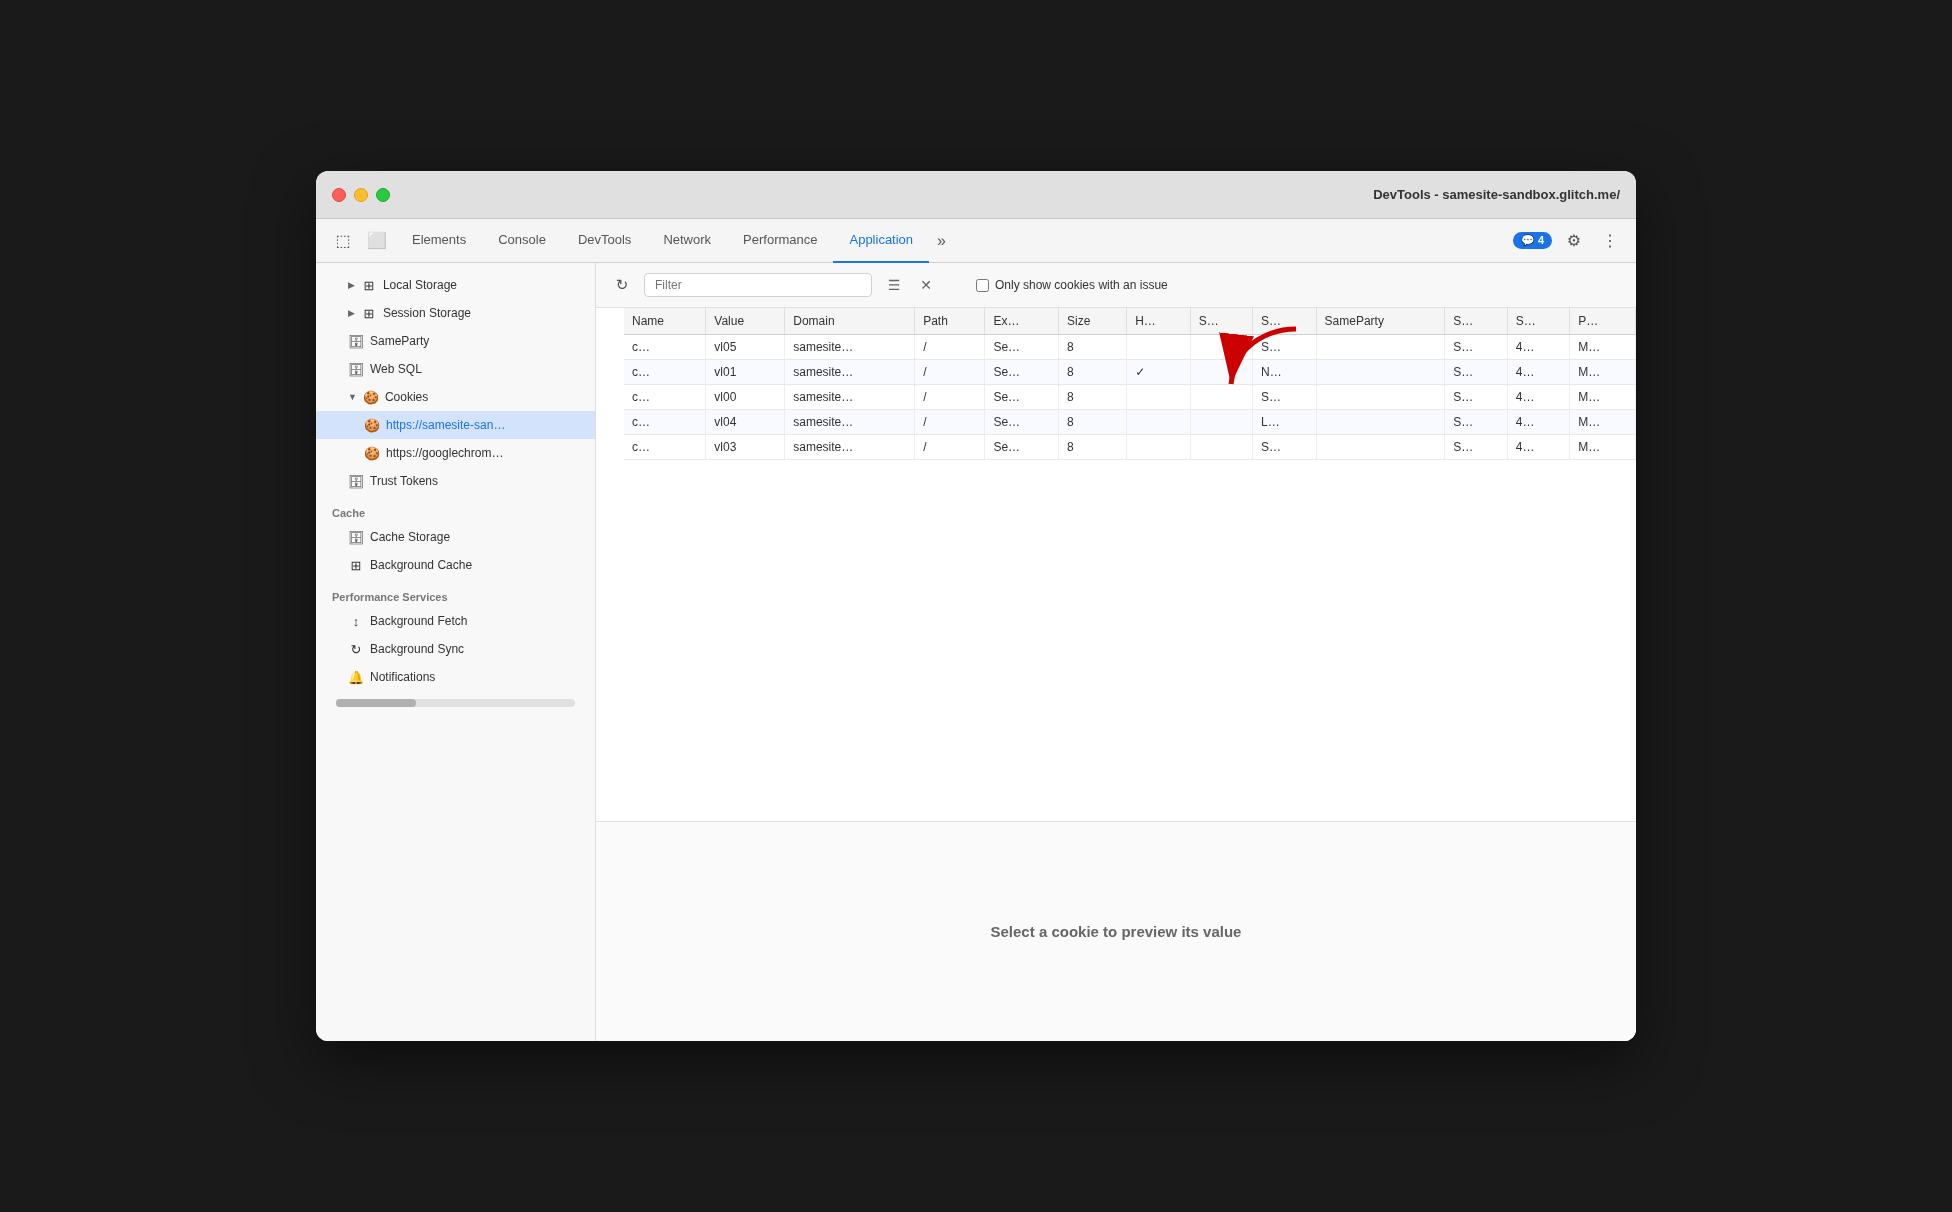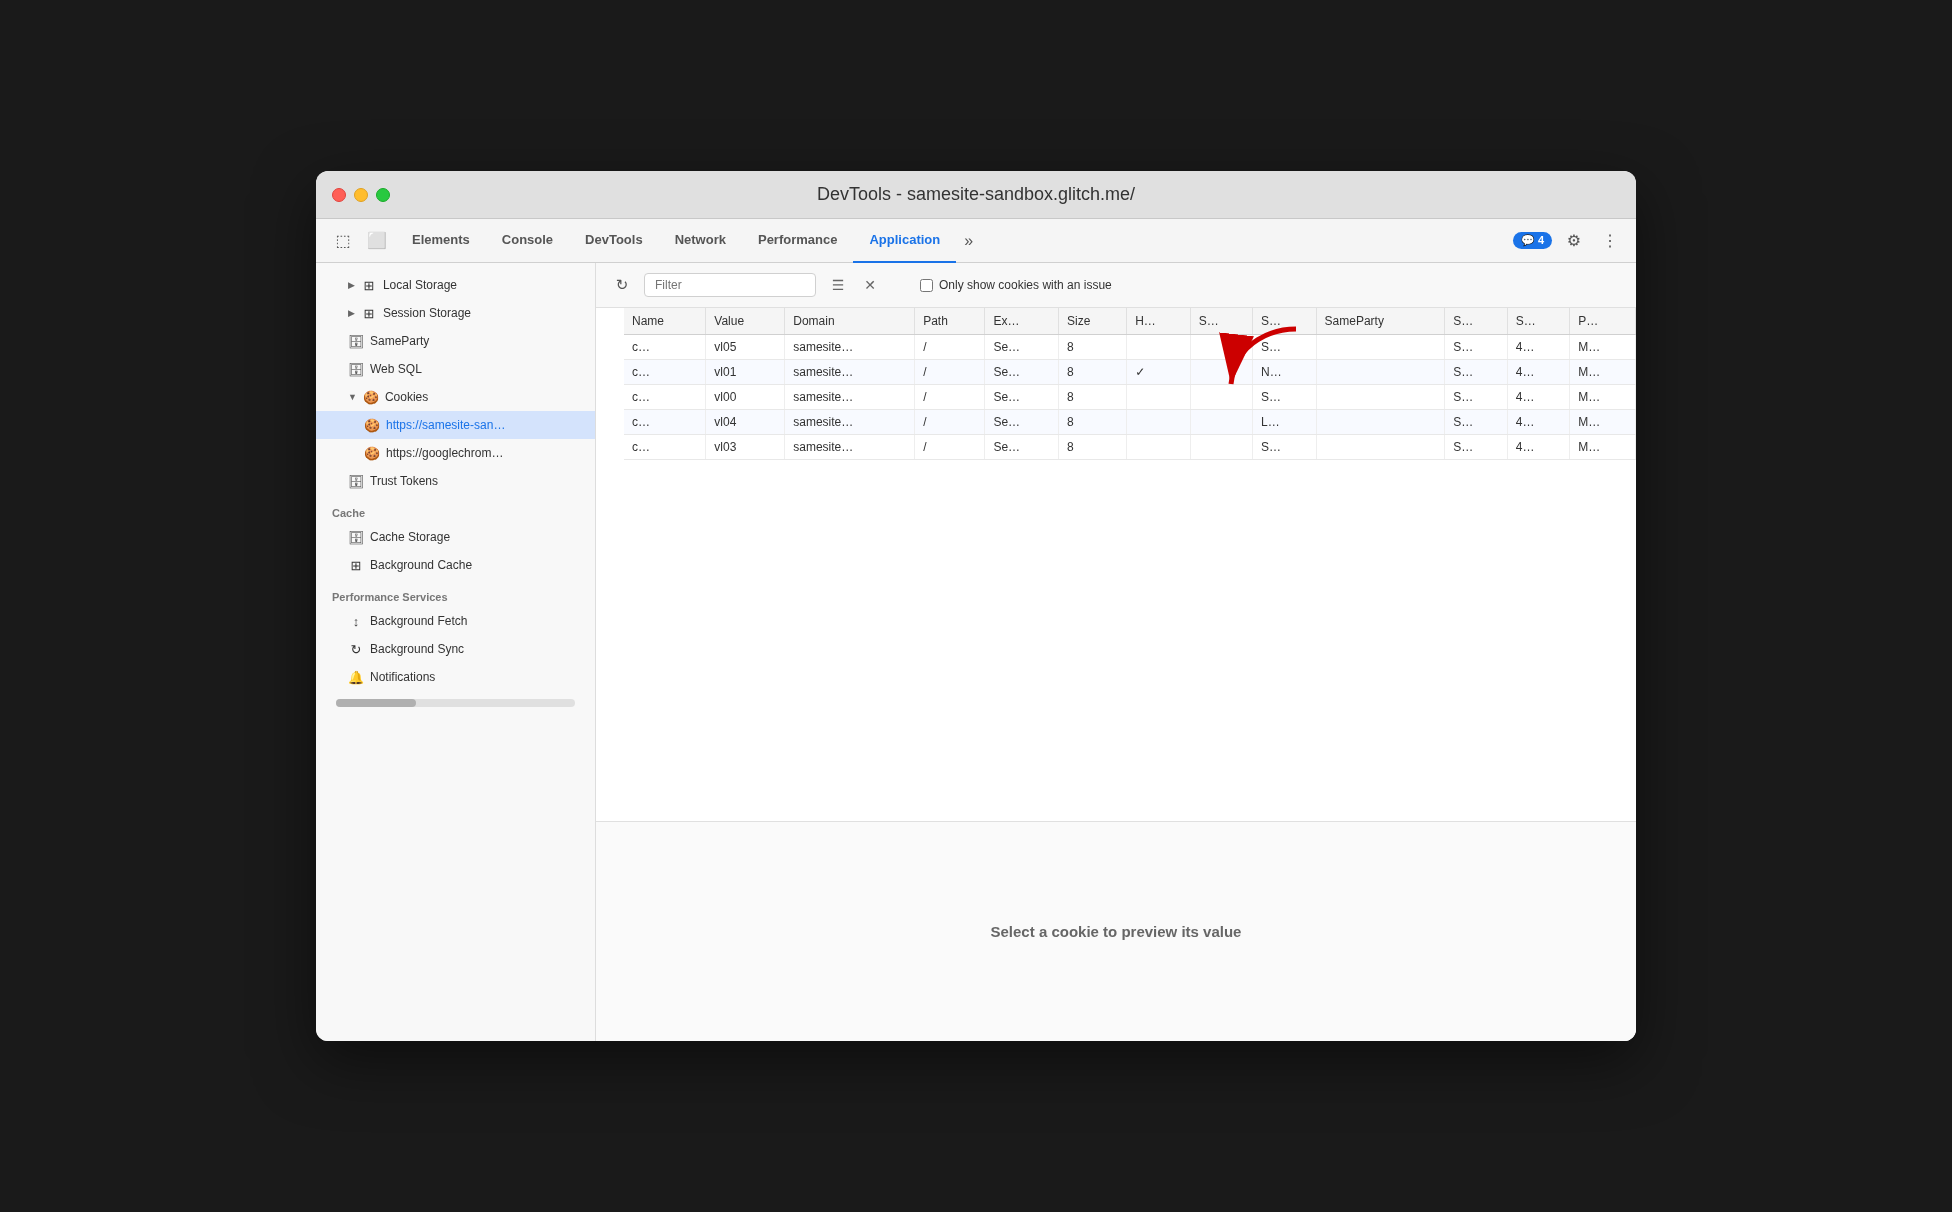--- a/index.html
+++ b/index.html
@@ -41,24 +41,24 @@
       width: 14px;
       height: 14px;
       border-radius: 50%;
       cursor: pointer;
     }
     .tl-close { background: #ff5f57; border: 1px solid #e0443e; }
     .tl-minimize { background: #ffbd2e; border: 1px solid #dfa123; }
     .tl-maximize { background: #28c940; border: 1px solid #1aab29; }
     .title-text {
       flex: 1;
-      text-align: center;
-      font-size: 18px;
+      text-align: right;
+      font-size: 13px;
       color: #333;
-      font-weight: 400;
+      font-weight: 700;
     }
     .toolbar {
       background: #f5f5f5;
       border-bottom: 1px solid #d0d0d0;
       display: flex;
       align-items: center;
       height: 44px;
       padding: 0 12px;
       gap: 4px;
     }
@@ -84,21 +84,20 @@
     .tab-item {
       padding: 0 16px;
       height: 44px;
       display: flex;
       align-items: center;
       font-size: 13px;
       color: #555;
       cursor: pointer;
       border-bottom: 2px solid transparent;
       white-space: nowrap;
-      font-weight: bold;
     }
     .tab-item.active {
       color: #1a73e8;
       border-bottom: 2px solid #1a73e8;
     }
     .tab-more {
       padding: 0 8px;
       height: 44px;
       display: flex;
       align-items: center;
@@ -208,21 +207,21 @@
       justify-content: center;
       color: #555;
       font-size: 15px;
       border-radius: 4px;
     }
     .filter-input {
       border: 1px solid #d0d0d0;
       border-radius: 4px;
       padding: 4px 10px;
       font-size: 12px;
-      width: 172px;
+      width: 228px;
       background: white;
       outline: none;
     }
     .filter-actions {
       display: flex;
       align-items: center;
       gap: 4px;
     }
     .filter-action-btn {
       width: 28px;

